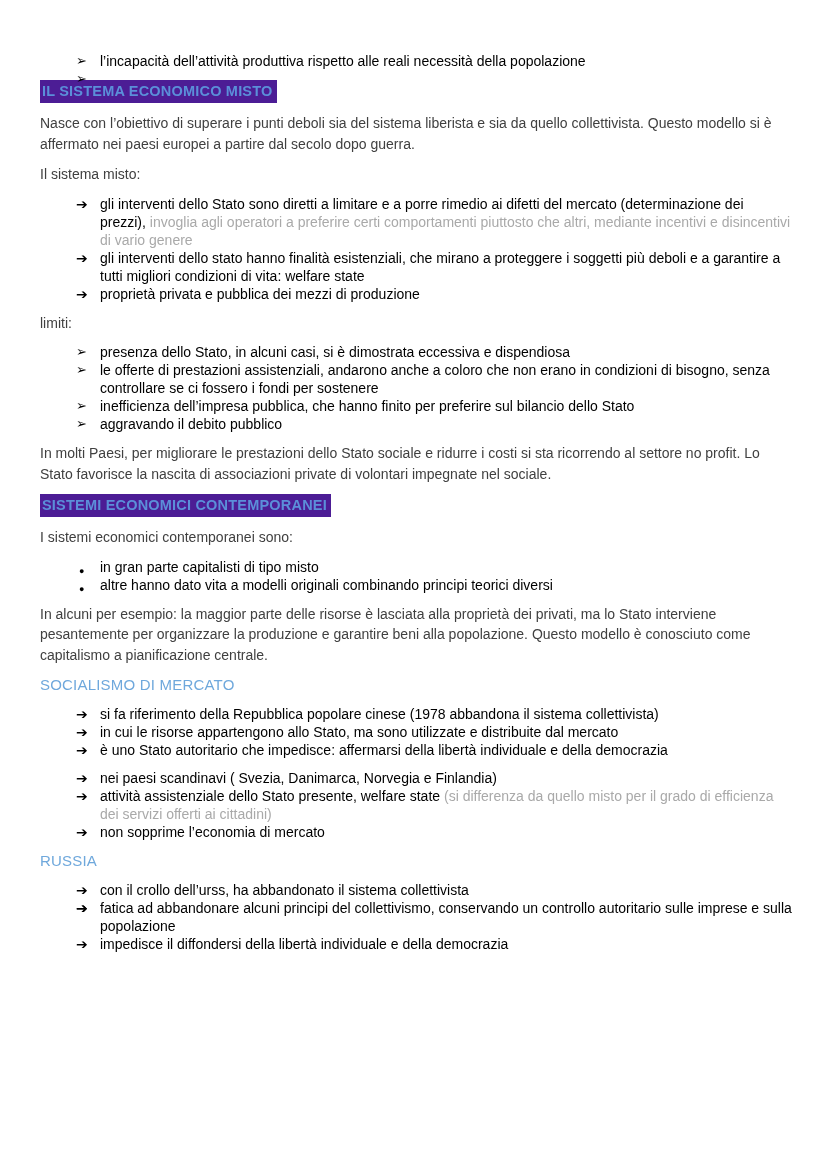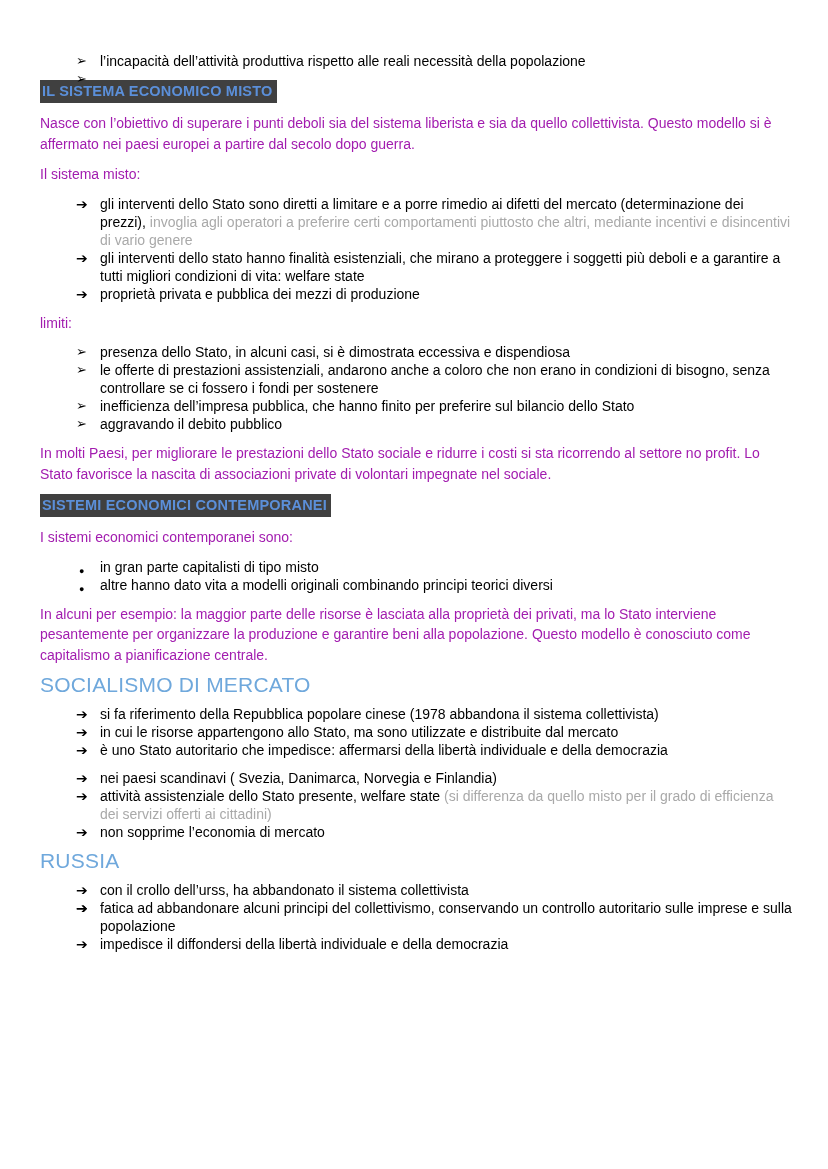--- a/index.html
+++ b/index.html
@@ -14,38 +14,38 @@
     position: relative;
     width: 828px; height: 1169px;
     padding: 52px 36px 0 40px;
     overflow: hidden;
     background: #ffffff;
   }
   .para {
     font-size: 14px;
     line-height: 20.5px;
     margin: 0 0 10px 0;
-    color: #a21caf;
+    color: #404040;
   }
   .hl-heading-line {
     margin: 0 0 10px 0;
     line-height: 20px;
   }
   .hl-heading {
     display: inline-block;
-    background: #404040;
+    background: #4c1d95;
     color: #5b8fd9;
     font-weight: 700;
     font-size: 14.5px;
     letter-spacing: 0.2px;
     padding: 1px 4px 2px 2px;
   }
   .subheading {
     color: #6fa8dc;
-    font-size: 21px;
+    font-size: 15px;
     line-height: 20px;
     letter-spacing: 0.2px;
     margin: 0 0 10px 0;
     font-weight: 400;
   }
   ul.blist {
     list-style: none;
     margin: 0 0 10px 0;
     padding: 0;
   }

